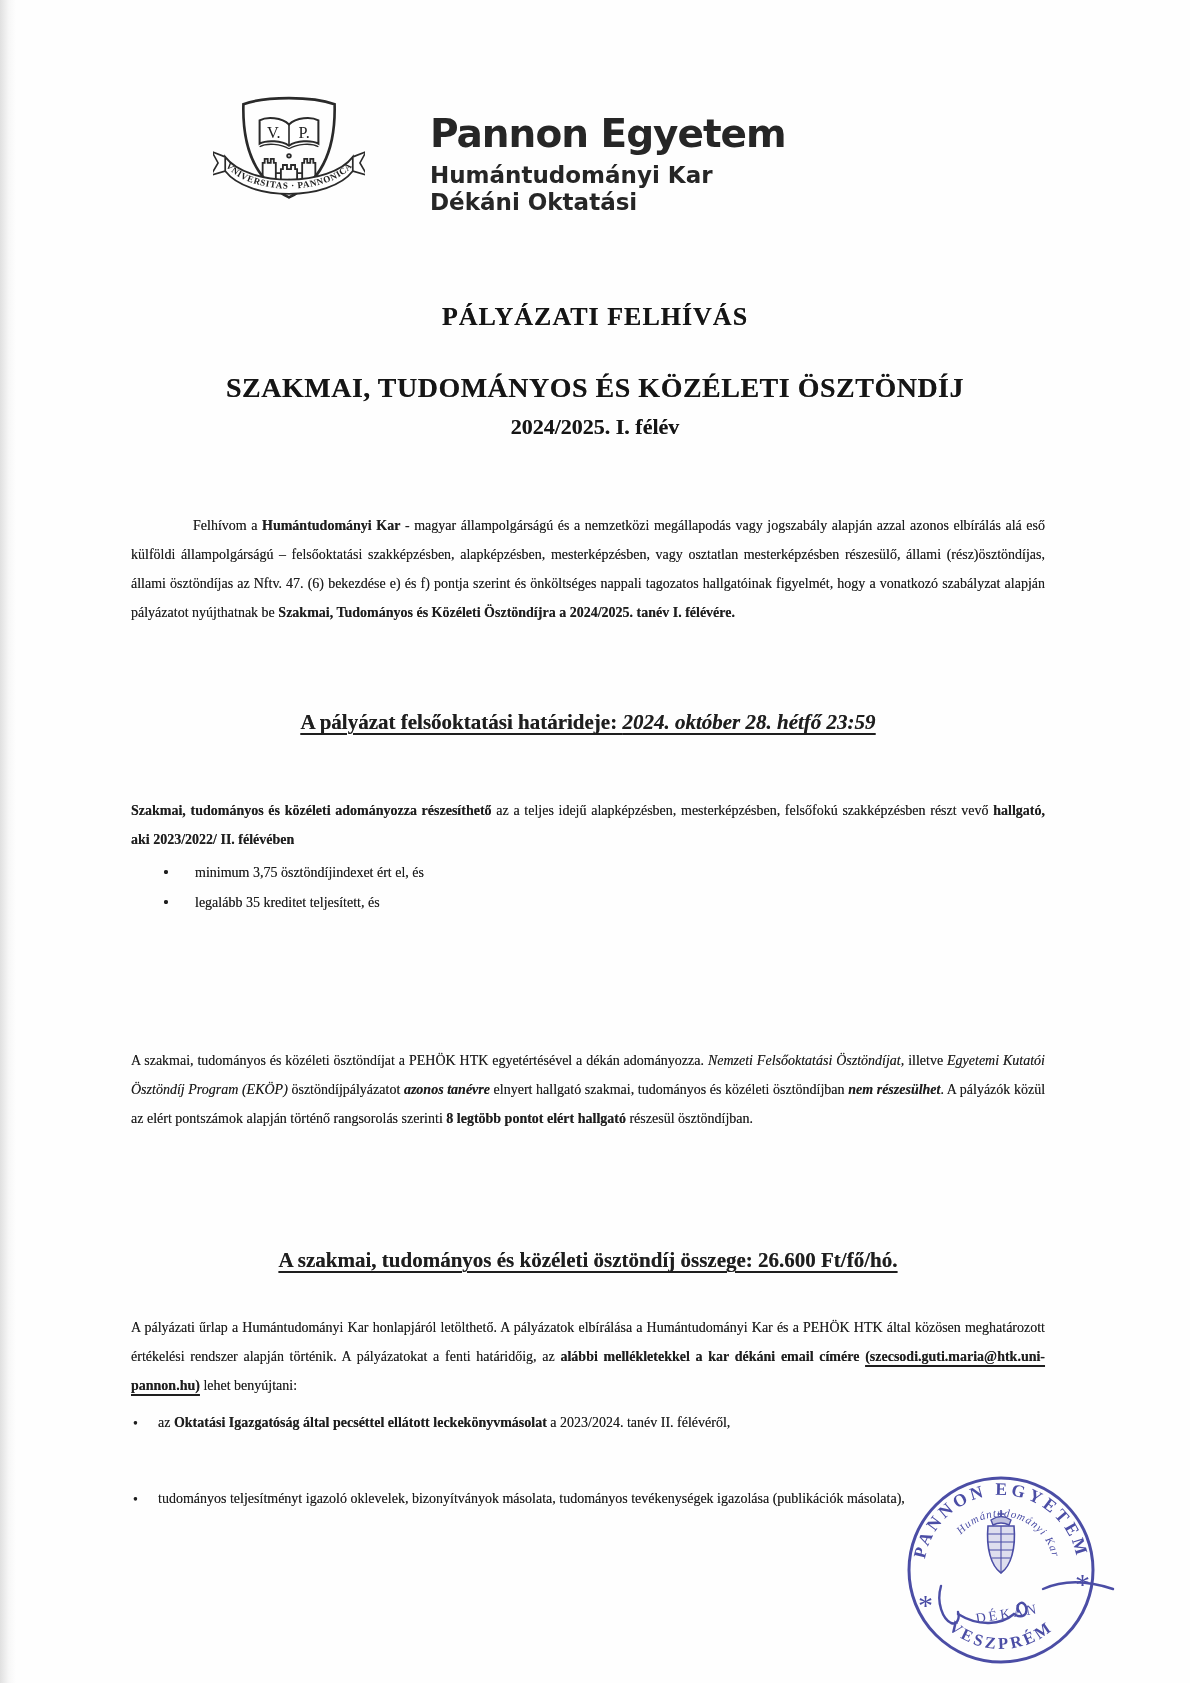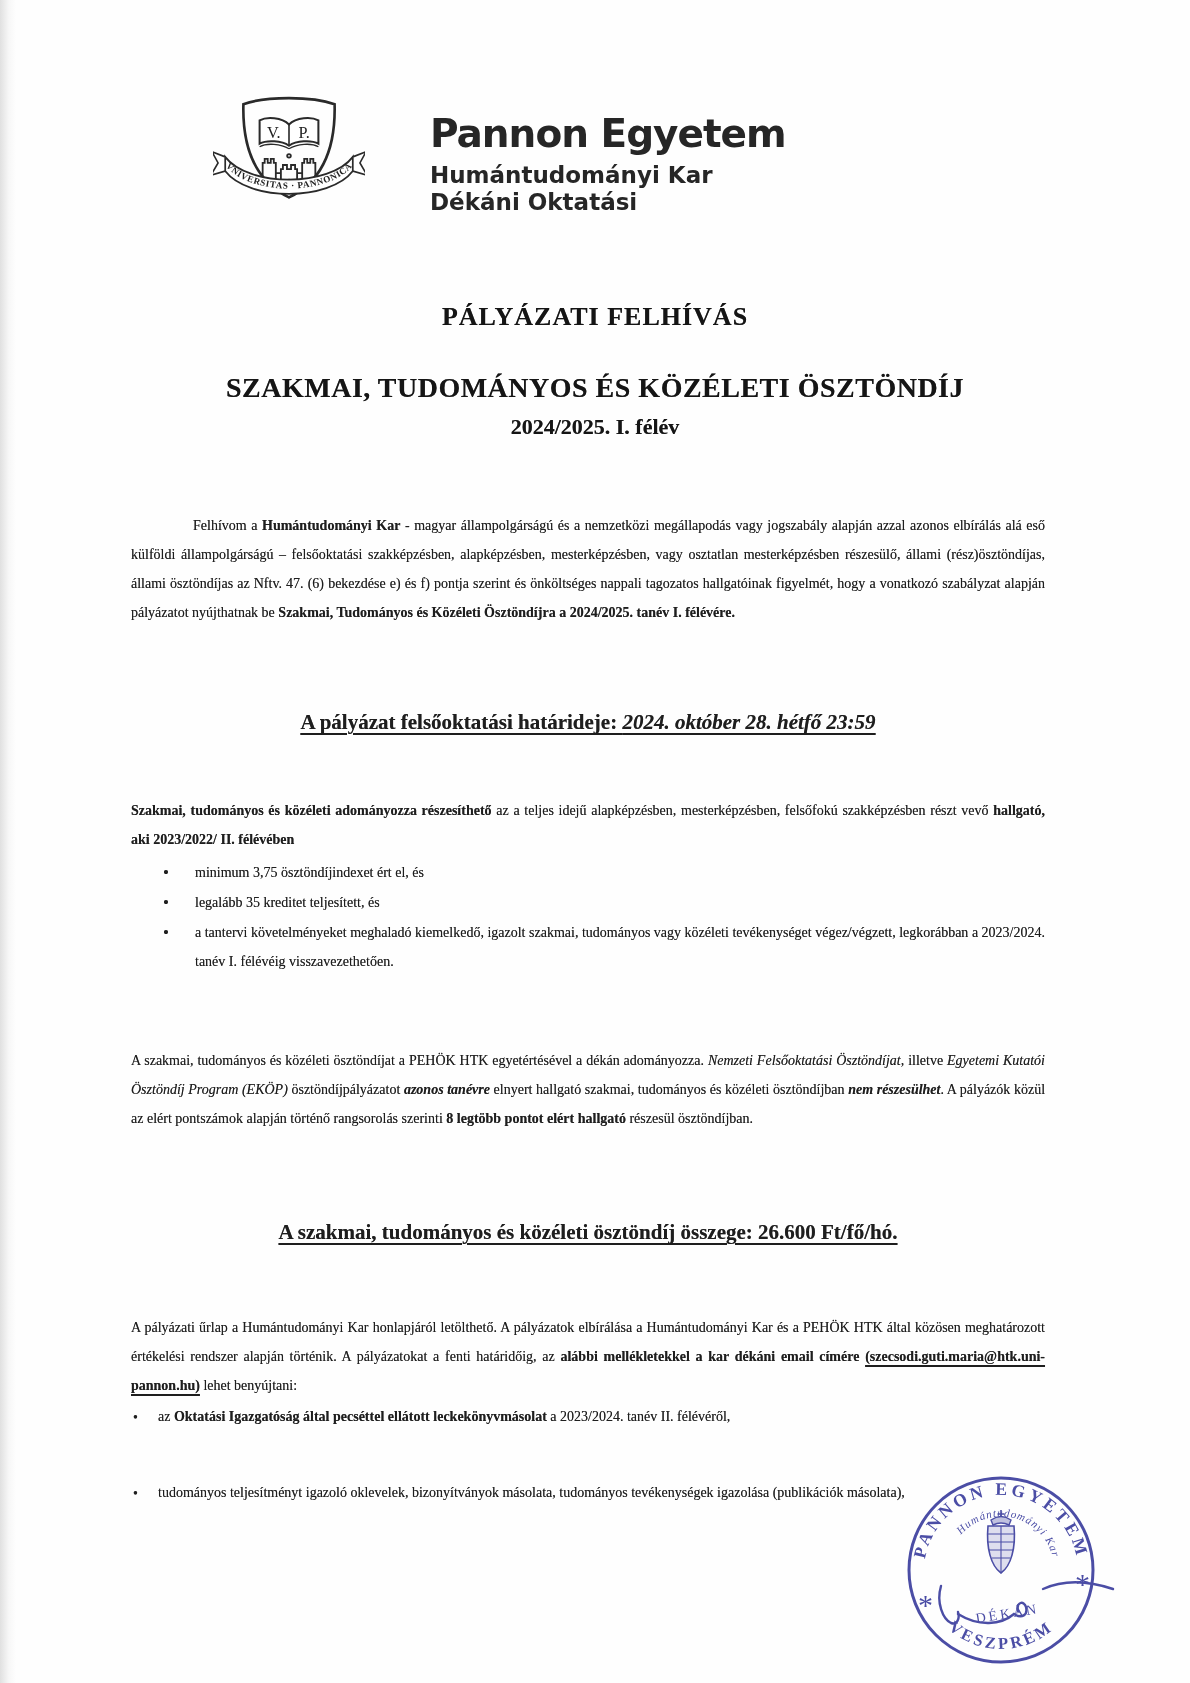--- a/index.html
+++ b/index.html
@@ -36,33 +36,33 @@
   .blk{ position:absolute; left:131px; width:914px; font-size:14px; line-height:29px; text-align:justify; }
   .b{ font-weight:bold; }
   .i{ font-style:italic; }
   .u{ text-decoration:underline; text-decoration-thickness:2px; text-underline-offset:4px; }
 
   .p-intro{ top:497px; }
   .p-intro .indent{ display:inline-block; width:62px; }
 
   .line-center{ position:absolute; left:131px; width:914px; text-align:center; font-weight:bold; font-size:21px; }
   .deadline{ top:710px; }
-  .amount{ top:1220px; }
+  .amount{ top:1248px; }
 
   .p-elig{ top:796px; }
   ul.dots{ list-style:none; margin:4px 0 0 0; padding:0; }
   ul.dots li{ position:relative; line-height:29px; }
   ul.l1 li{ padding-left:64px; }
   ul.l1 li::before{ content:"•"; position:absolute; left:32px; font-size:17px; }
   ul.l1 li + li{ margin-top:1px; }
 
   .p-award{ top:1032px; }
 
   .p-submit{ top:1313px; }
-  ul.l2{ margin-top:2px; }
+  ul.l2{ margin-top:8px; }
   ul.l2 li{ padding-left:27px; }
   ul.l2 li::before{ content:"•"; position:absolute; left:2px; font-size:14px; top:1px; }
   ul.l2 li + li{ margin-top:47px; }
 
   
   .stamp{
     position:absolute; left:901px; top:1470px; width:222px; height:205px;
     opacity:.92; mix-blend-mode:multiply; filter:blur(.3px);
   }
   .stamp text{ font-family:"Liberation Serif", serif; fill:currentColor; }
@@ -116,21 +116,20 @@
 
   <div class="line-center deadline scan-text">
     <span class="u"><span>A pályázat felsőoktatási határideje: </span><span class="i">2024. október 28. hétfő 23:59</span></span>
   </div>
 
   <div class="blk p-elig scan-text">
     <span class="b">Szakmai, tudományos és közéleti adományozza részesíthető</span><span> az a teljes idejű alapképzésben, mesterképzésben, felsőfokú szakképzésben részt vevő </span><span class="b">hallgató, aki 2023/2022/ II. félévében</span>
     <ul class="dots l1">
       <li><span>minimum 3,75 ösztöndíjindexet ért el, és</span></li>
       <li><span>legalább 35 kreditet teljesített, és</span></li>
-      <li><span>a tantervi követelményeket meghaladó kiemelkedő, igazolt szakmai, tudományos vagy közéleti tevékenységet végez/végzett, legkorábban a 2023/2024. tanév I. félévéig visszavezethetően.</span></li>
     </ul>
   </div>
 
   <p class="blk p-award scan-text"><span>A szakmai, tudományos és közéleti ösztöndíjat a PEHÖK HTK egyetértésével a dékán adományozza. </span><span class="i">Nemzeti Felsőoktatási Ösztöndíjat,</span><span> illetve </span><span class="i">Egyetemi Kutatói Ösztöndíj Program (EKÖP)</span><span> ösztöndíjpályázatot </span><span class="b i">azonos tanévre</span><span> elnyert hallgató szakmai, tudományos és közéleti ösztöndíjban </span><span class="b i">nem részesülhet</span><span>. A pályázók közül az elért pontszámok alapján történő rangsorolás szerinti </span><span class="b">8 legtöbb pontot elért hallgató</span><span> részesül ösztöndíjban.</span></p>
 
   <div class="line-center amount scan-text">
     <span class="u">A szakmai, tudományos és közéleti ösztöndíj összege: 26.600 Ft/fő/hó.</span>
   </div>
 
   <div class="blk p-submit scan-text">

